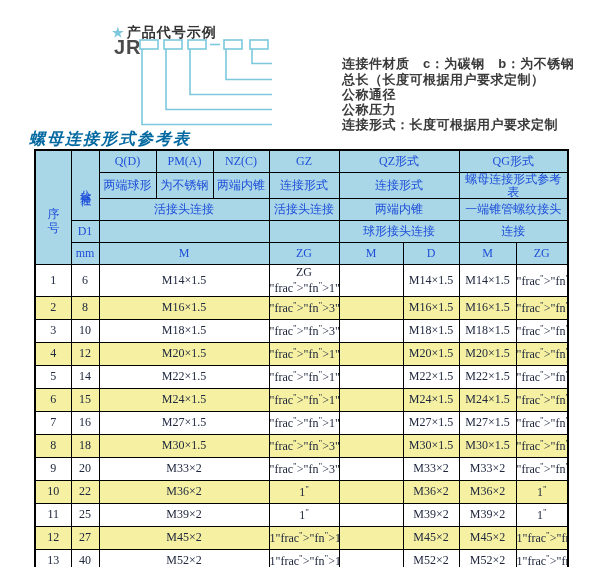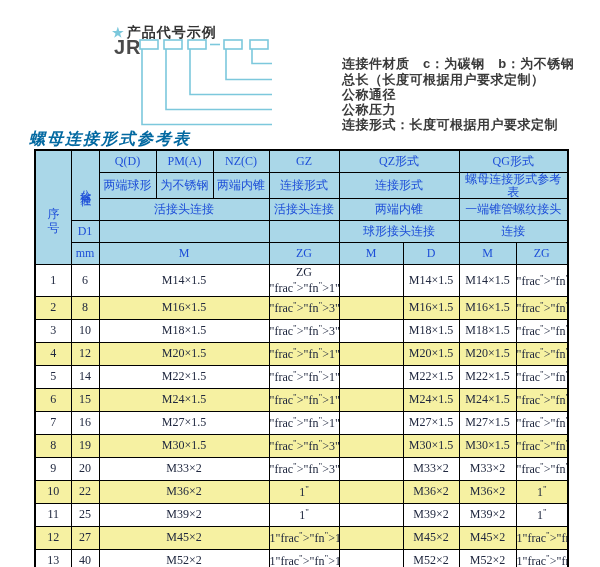--- a/index.html
+++ b/index.html
@@ -215,21 +215,21 @@
         <td>16</td>
         <td colspan="3">M27×1.5</td>
         <td><span class="&lt;span">"</span>frac<span class="in">"</span>&gt;<span class="&lt;span">"</span>fn<span class="in">"</span>&gt;1<span class="&lt;span">"</span>fd&gt;2</td>
         <td></td>
         <td>M27×1.5</td>
         <td>M27×1.5</td>
         <td><span class="&lt;span">"</span>frac<span class="in">"</span>&gt;<span class="&lt;span">"</span>fn<span class="in">"</span>&gt;1fd&gt;2</td>
       </tr>
       <tr class="alt">
         <td>8</td>
-        <td>19</td>
+        <td>18</td>
         <td colspan="3">M30×1.5</td>
         <td><span class="&lt;span">"</span>frac<span class="in">"</span>&gt;<span class="&lt;span">"</span>fn<span class="in">"</span>&gt;3<span class="&lt;span">"</span>fd&gt;4</td>
         <td></td>
         <td>M30×1.5</td>
         <td>M30×1.5</td>
         <td><span class="&lt;span">"</span>frac<span class="in">"</span>&gt;<span class="&lt;span">"</span>fn<span class="in">"</span>&gt;3fd&gt;4</td>
       </tr>
       <tr>
         <td>9</td>
         <td>20</td>

